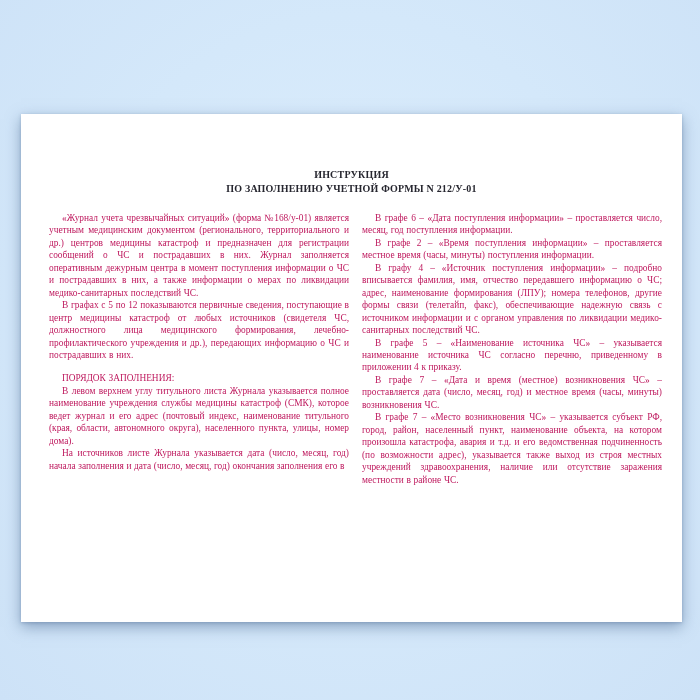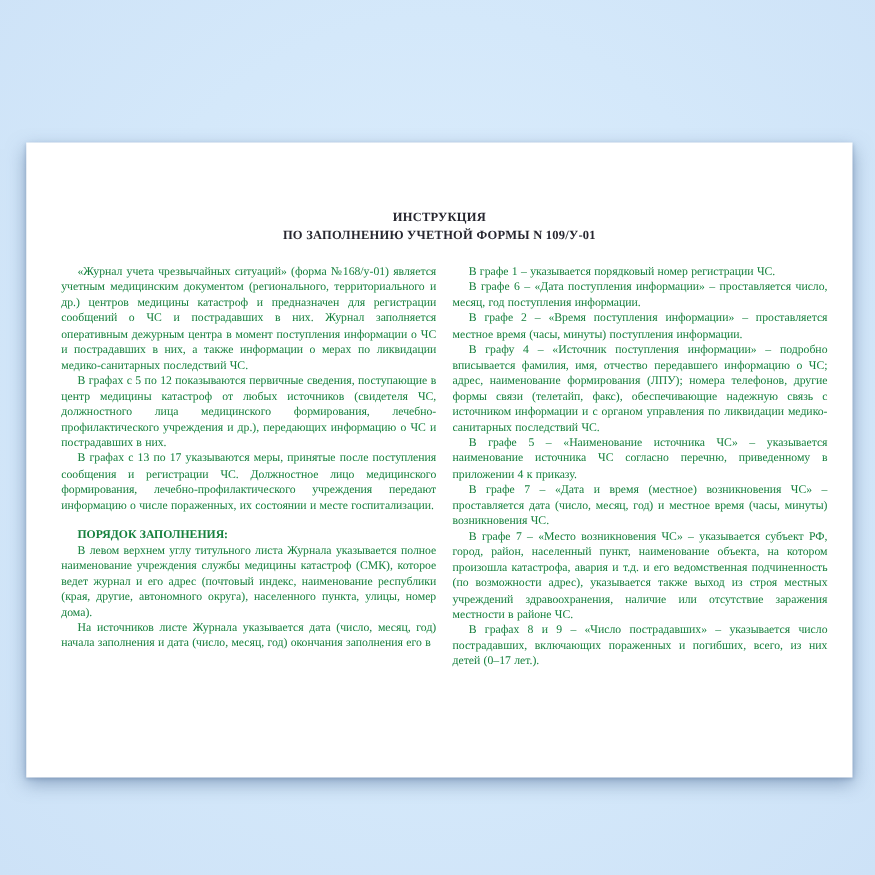--- a/index.html
+++ b/index.html
@@ -15,58 +15,55 @@
     box-shadow:0 5px 14px rgba(80,110,150,.55), 0 1px 3px rgba(80,110,150,.35);
   }
   .title-block{
     margin-top:54px;text-align:center;
     font-weight:bold;font-size:10px;line-height:13.5px;
     color:#26262f;letter-spacing:.2px;
   }
   .cols{
     display:flex;gap:13px;
     margin-top:17px;padding:0 20px 0 28px;
-    color:#15803d;
+    color:#be185d;
   }
   .col{flex:1 1 0;}
   .col p{
     margin:0;font-size:9.4px;line-height:12.45px;
     text-align:justify;word-spacing:.3px;
   }
   .indent{text-indent:13px;}
-  .heading{font-weight:bold;margin-top:11px !important;text-indent:13px;}
+  .heading{font-weight:normal;margin-top:11px !important;text-indent:13px;}
 </style>
 </head>
 <body>
 
 <div class="scene">
   <div class="page">
 
     <div class="title-block">
       <div>ИНСТРУКЦИЯ</div>
-      <div>ПО ЗАПОЛНЕНИЮ УЧЕТНОЙ ФОРМЫ N 109/У-01</div>
+      <div>ПО ЗАПОЛНЕНИЮ УЧЕТНОЙ ФОРМЫ N 212/У-01</div>
     </div>
 
     <div class="cols">
 
       <div class="col">
         <p class="indent">«Журнал учета чрезвычайных ситуаций» (форма №168/у-01) является учетным медицинским документом (регионального, территориального и др.) центров медицины катастроф и предназначен для регистрации сообщений о ЧС и пострадавших в них. Журнал заполняется оперативным дежурным центра в момент поступления информации о ЧС и пострадавших в них, а также информации о мерах по ликвидации медико-санитарных последствий ЧС.</p>
         <p class="indent">В графах с 5 по 12 показываются первичные сведения, поступающие в центр медицины катастроф от любых источников (свидетеля ЧС, должностного лица медицинского формирования, лечебно-профилактического учреждения и др.), передающих информацию о ЧС и пострадавших в них.</p>
-        <p class="indent">В графах с 13 по 17 указываются меры, принятые после поступления сообщения и регистрации ЧС. Должностное лицо медицинского формирования, лечебно-профилактического учреждения передают информацию о числе пораженных, их состоянии и месте госпитализации.</p>
         <p class="heading">ПОРЯДОК ЗАПОЛНЕНИЯ:</p>
-        <p class="indent">В левом верхнем углу титульного листа Журнала указывается полное наименование учреждения службы медицины катастроф (СМК), которое ведет журнал и его адрес (почтовый индекс, наименование республики (края, другие, автономного округа), населенного пункта, улицы, номер дома).</p>
+        <p class="indent">В левом верхнем углу титульного листа Журнала указывается полное наименование учреждения службы медицины катастроф (СМК), которое ведет журнал и его адрес (почтовый индекс, наименование титульного (края, области, автономного округа), населенного пункта, улицы, номер дома).</p>
         <p class="indent">На источников листе Журнала указывается дата (число, месяц, год) начала заполнения и дата (число, месяц, год) окончания заполнения его в</p>
       </div>
 
       <div class="col">
-        <p class="indent">В графе 1 – указывается порядковый номер регистрации ЧС.</p>
         <p class="indent">В графе 6 – «Дата поступления информации» – проставляется число, месяц, год поступления информации.</p>
         <p class="indent">В графе 2 – «Время поступления информации» – проставляется местное время (часы, минуты) поступления информации.</p>
         <p class="indent">В графу 4 – «Источник поступления информации» – подробно вписывается фамилия, имя, отчество передавшего информацию о ЧС; адрес, наименование формирования (ЛПУ); номера телефонов, другие формы связи (телетайп, факс), обеспечивающие надежную связь с источником информации и с органом управления по ликвидации медико-санитарных последствий ЧС.</p>
         <p class="indent">В графе 5 – «Наименование источника ЧС» – указывается наименование источника ЧС согласно перечню, приведенному в приложении 4 к приказу.</p>
         <p class="indent">В графе 7 – «Дата и время (местное) возникновения ЧС» – проставляется дата (число, месяц, год) и местное время (часы, минуты) возникновения ЧС.</p>
         <p class="indent">В графе 7 – «Место возникновения ЧС» – указывается субъект РФ, город, район, населенный пункт, наименование объекта, на котором произошла катастрофа, авария и т.д. и его ведомственная подчиненность (по возможности адрес), указывается также выход из строя местных учреждений здравоохранения, наличие или отсутствие заражения местности в районе ЧС.</p>
-        <p class="indent">В графах 8 и 9 – «Число пострадавших» – указывается число пострадавших, включающих пораженных и погибших, всего, из них детей (0–17 лет.).</p>
       </div>
 
     </div>
   </div>
 </div>
 
 </body></html>

